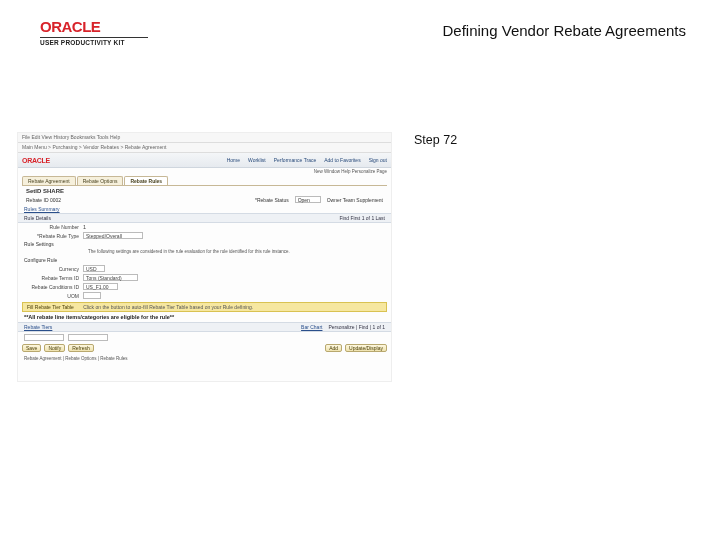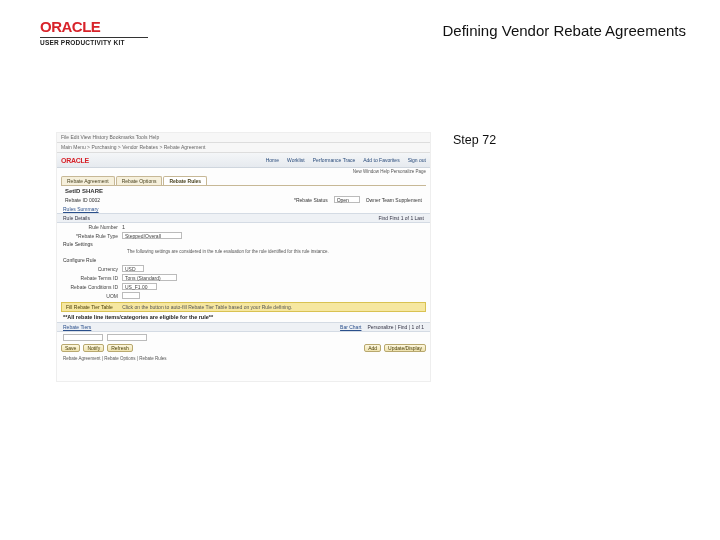--- a/index.html
+++ b/index.html
@@ -42,21 +42,21 @@
   .title {
     font-size: 15px;
     color: #111;
     margin-top: 4px;
     margin-right: 6px;
   }
   .content-row {
     display: flex;
     align-items: flex-start;
     margin-top: 86px;
-    padding-left: 56px;
+    padding-left: 17px;
     gap: 22px;
   }
   .screenshot {
     width: 375px;
     height: 250px;
     background: #fdfdfd;
     border: 1px solid #eee;
     font-size: 5.5px;
     color: #444;
     position: relative;

